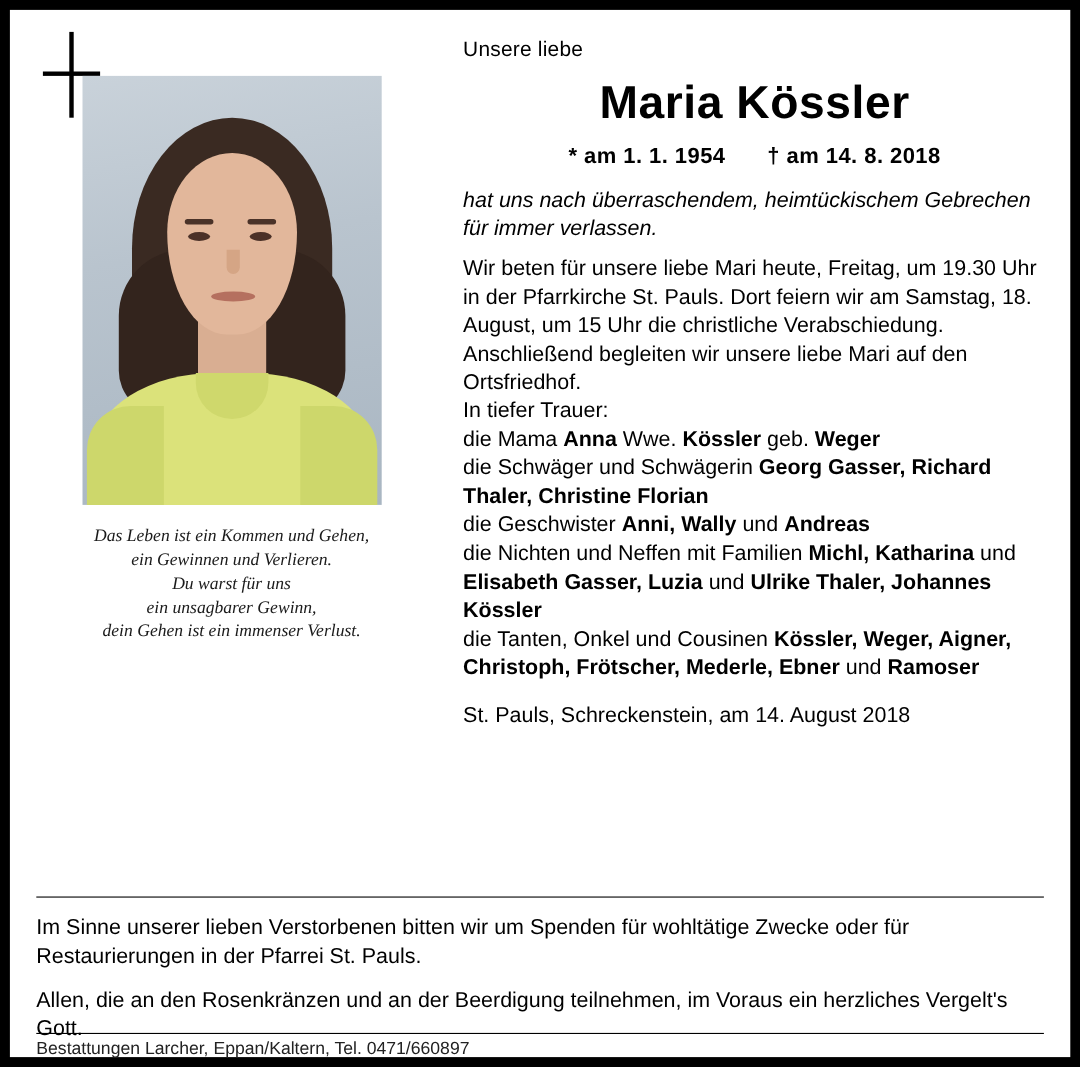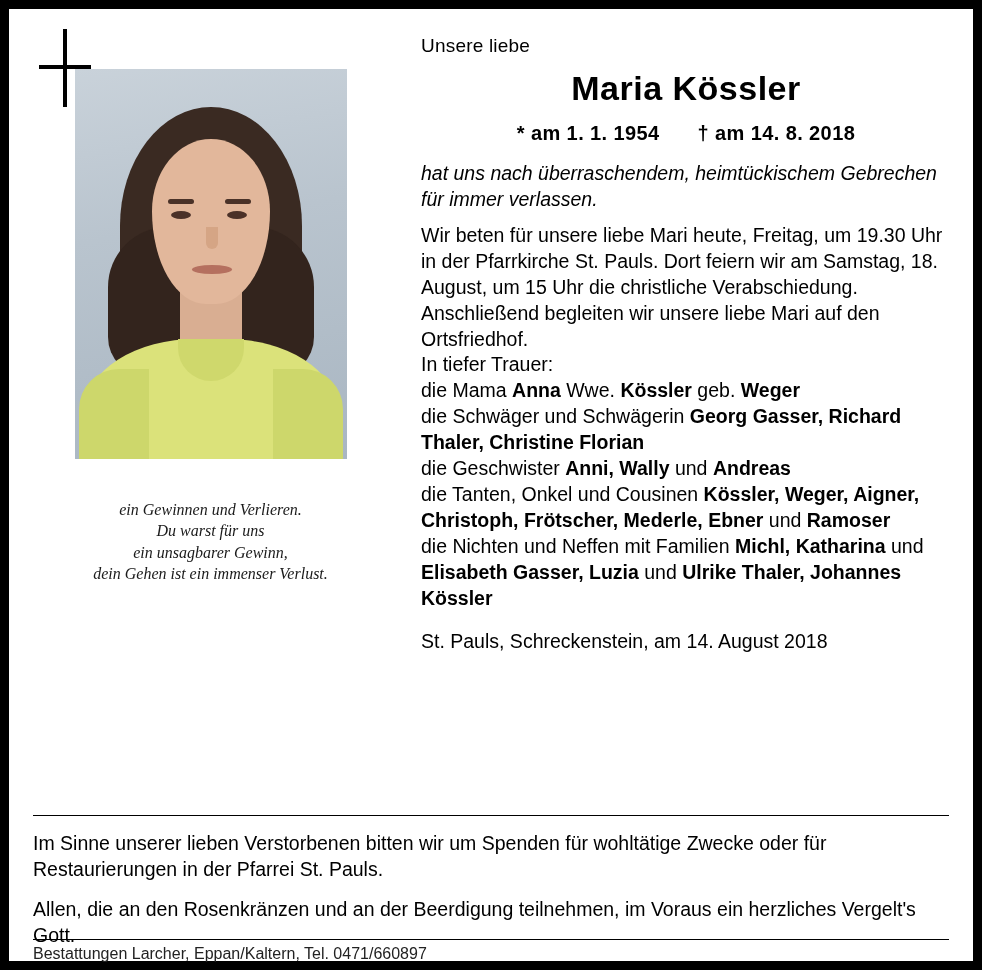--- a/index.html
+++ b/index.html
@@ -214,21 +214,21 @@
     width: 530px;
     color: #000;
   }
   .intro {
     font-size: 19px;
     letter-spacing: .2px;
     margin-bottom: 12px;
   }
   .name {
     text-align: center;
-    font-size: 34px;
+    font-size: 42px;
     font-weight: bold;
     letter-spacing: .5px;
     margin: 6px 0 14px 0;
     white-space: nowrap;
   }
   .dates {
     text-align: center;
     font-size: 20px;
     font-weight: bold;
     letter-spacing: .4px;
@@ -306,21 +306,21 @@
         <div class="p-brow l"></div>
         <div class="p-brow r"></div>
         <div class="p-eye l"></div>
         <div class="p-eye r"></div>
         <div class="p-nose"></div>
         <div class="p-mouth"></div>
         <div class="p-body"></div>
         <div class="p-shoulderL"></div>
         <div class="p-shoulderR"></div>
       </div>
-      <div class="epitaph" id="epitaph"><br><span>ein Gewinnen und Verlieren.</span><br><span>Du warst für uns</span><br><span>ein unsagbarer Gewinn,</span><br><span>dein Gehen ist ein immenser Verlust.</span></div>
+      <div class="epitaph" id="epitaph"><span>Das Leben ist ein Kommen und Gehen,</span><br><span>ein Gewinnen und Verlieren.</span><br><span>Du warst für uns</span><br><span>ein unsagbarer Gewinn,</span><br><span>dein Gehen ist ein immenser Verlust.</span></div>
     </div>
 
     <div class="right-col">
       <div class="intro">Unsere liebe</div>
       <div class="name">Maria Kössler</div>
       <div class="dates">
         <span>*</span>
         <span>am 1. 1. 1954</span>
         <span class="sep"></span>
         <span>†</span>
@@ -329,22 +329,22 @@
 
       <div class="para tight">hat uns nach überraschendem, heimtückischem Gebrechen für immer verlassen.</div>
       <div class="para">Wir beten für unsere liebe Mari heute, Freitag, um 19.30 Uhr in der Pfarrkirche St. Pauls. Dort feiern wir am Samstag, 18. August, um 15 Uhr die christliche Verabschiedung. Anschließend begleiten wir unsere liebe Mari auf den Ortsfriedhof.</div>
 
       <div class="mourners">
         <div class="line mourn-head">In tiefer Trauer:</div>
         <div id="mourners-list">
             <div class="line">die Mama <b>Anna</b> Wwe. <b>Kössler</b> geb. <b>Weger</b></div>
             <div class="line">die Schwäger und Schwägerin <b>Georg Gasser, Richard Thaler, Christine Florian</b></div>
             <div class="line">die Geschwister <b>Anni, Wally</b> und <b>Andreas</b></div>
+            <div class="line">die Nichten und Neffen mit Familien <b>Michl, Katharina</b> und <b>Elisabeth Gasser, Luzia</b> und <b>Ulrike Thaler, Johannes Kössler</b></div>
             <div class="line">die Tanten, Onkel und Cousinen <b>Kössler, Weger, Aigner, Christoph, Frötscher, Mederle, Ebner</b> und <b>Ramoser</b></div>
-            <div class="line">die Nichten und Neffen mit Familien <b>Michl, Katharina</b> und <b>Elisabeth Gasser, Luzia</b> und <b>Ulrike Thaler, Johannes Kössler</b></div>
           </div>
       </div>
 
       <div class="place-date">St. Pauls, Schreckenstein, am 14. August 2018</div>
     </div>
 
     <div class="divider"></div>
 
     <div class="footnote">
       <p>Im Sinne unserer lieben Verstorbenen bitten wir um Spenden für wohltätige Zwecke oder für Restaurierungen in der Pfarrei St. Pauls.</p>

